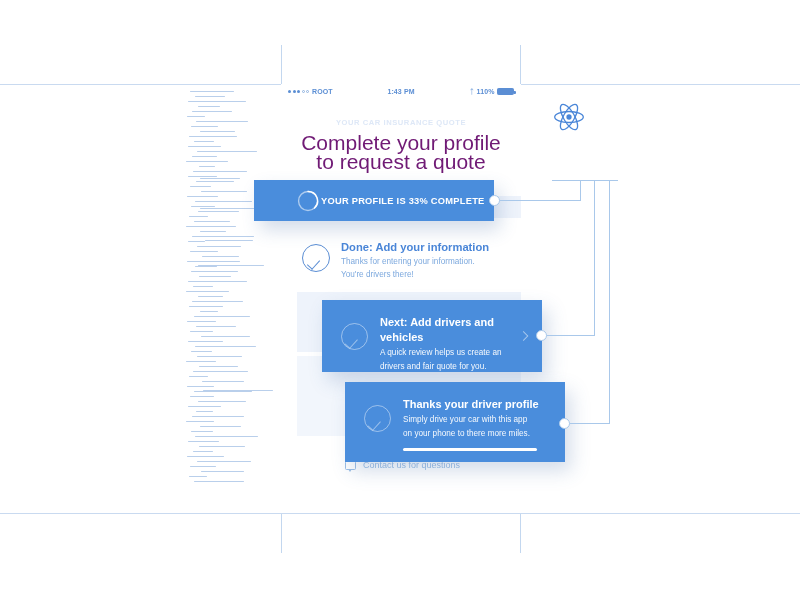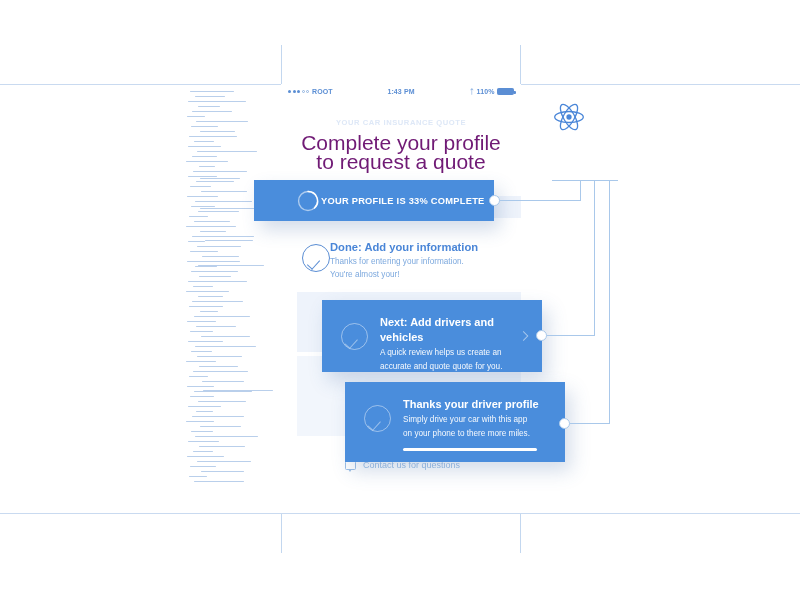--- a/index.html
+++ b/index.html
@@ -107,21 +107,21 @@
     position: absolute;
     background: #eef3fb;
   }
   .panel.soft { background: #f2f6fc; }
 
   
   .done-row {
     position: absolute;
     left: 302px; top: 240px;
     width: 200px;
-    display: flex; align-items: flex-start;
+    display: flex; gap: 11px; align-items: flex-start;
   }
   .check-ring {
     width: 28px; height: 28px; flex: 0 0 28px;
     border-radius: 50%;
     border: 1.6px solid #5b8ed4;
     position: relative;
     margin-top: 4px;
   }
   .check-ring::before {
     content: "";
@@ -391,21 +391,21 @@
 
   <div class="panel" style="left:281px; top:196px; width:240px; height:22px;"></div>
   <div class="panel" style="left:297px; top:292px; width:224px; height:60px;"></div>
   <div class="panel soft" style="left:297px; top:356px; width:224px; height:80px;"></div>
 
   <div class="done-row">
     <div class="check-ring"></div>
     <div>
       <div class="done-title">Done: Add your information</div>
       <div class="done-sub">Thanks for entering your information.</div>
-      <div class="done-sub">You're almost your!</div>
+      <div class="done-sub">You're drivers there!</div>
     </div>
   </div>
 
   <div class="contact-row">
     <span class="chat-icon"></span>
     <span>Contact us for questions</span>
   </div>
 
   <div class="wire h" style="left:552px; top:180px; width:66px;"></div>
 
@@ -424,21 +424,21 @@
       <path d="M12 1.7 A10.3 10.3 0 0 1 19.1 19.6" fill="none" stroke="#ffffff" stroke-width="1.5" stroke-linecap="round"></path>
     </svg>
     <span class="prog-label">YOUR PROFILE IS 33% COMPLETE</span>
   </div>
   <div class="cdot" style="left:489px; top:195px;"></div>
 
   <div class="card step step-next">
     <div class="step-ring"></div>
     <div class="step-title">Next: Add drivers and vehicles</div>
     <div class="step-sub">A quick review helps us create an</div>
-    <div class="step-sub">accurate and quote quote for you.</div>
+    <div class="step-sub">drivers and fair quote for you.</div>
     <span class="chevron"></span>
   </div>
   <div class="cdot" style="left:536px; top:330px;"></div>
 
   <div class="card step step-build">
     <div class="step-ring"></div>
     <div class="step-title">Thanks your driver profile</div>
     <div class="step-sub">Simply drive your car with this app</div>
     <div class="step-sub">on your phone to there more miles.</div>
     <span class="cta-bar"></span>

